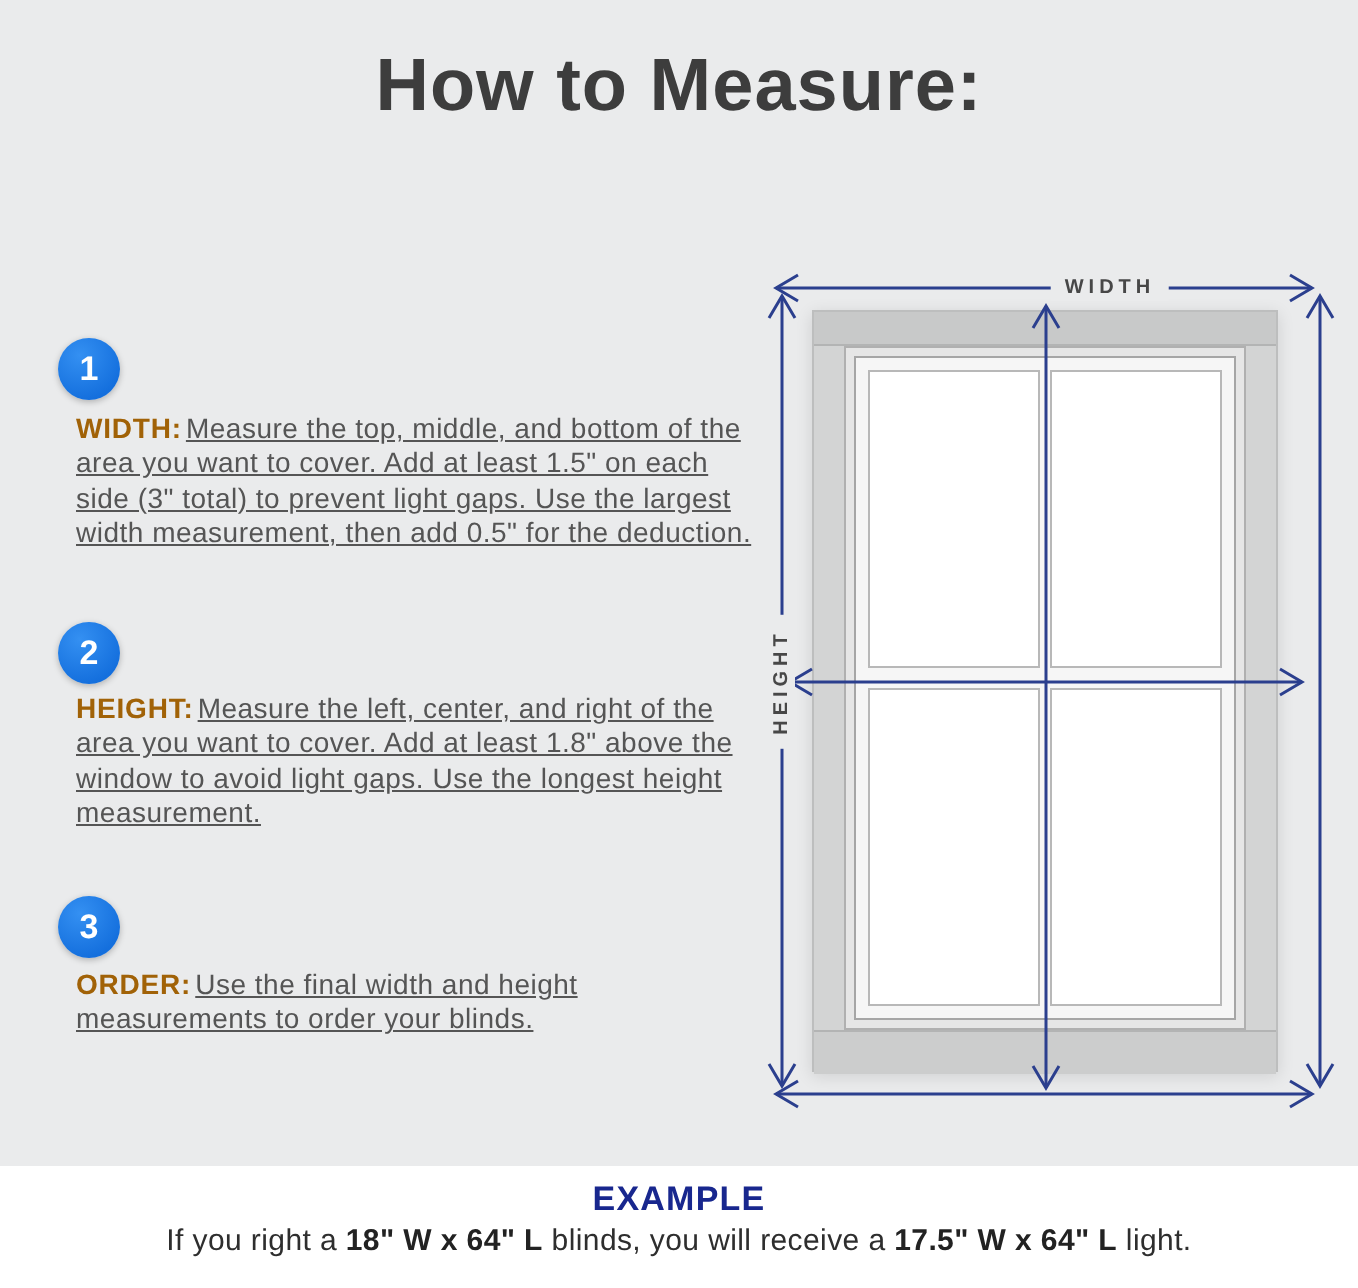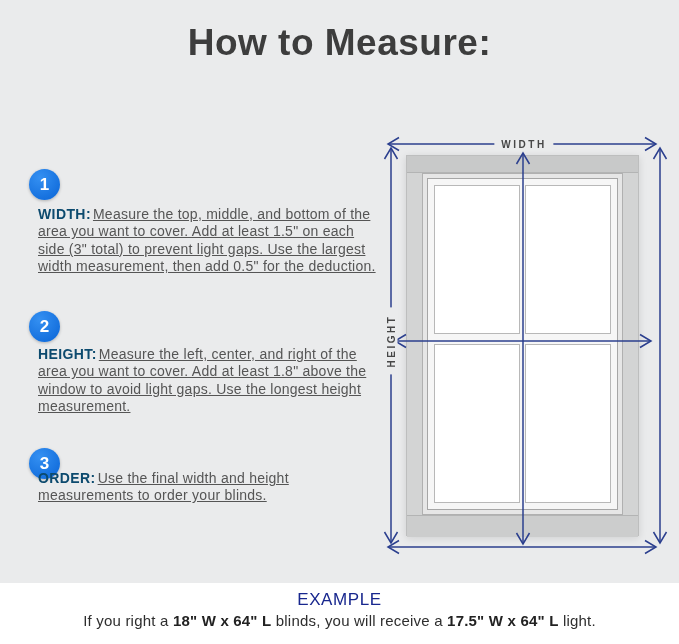--- a/index.html
+++ b/index.html
@@ -34,25 +34,25 @@
     display:flex; align-items:center; justify-content:center;
     box-shadow:0 1px 3px rgba(0,0,0,0.25);
   }
   #circle-1 { top:169px; }
   #circle-2 { top:311px; }
   #circle-3 { top:448px; }
   .step-text {
     position:absolute; left:38px; width:340px;
     font-size:14px; line-height:1.24; letter-spacing:0.25px; color:#555555;
   }
-  .step-text strong { color:#0c4a6e; font-weight:700; letter-spacing:0.4px; }
+  .step-text strong { color:#a16207; font-weight:700; letter-spacing:0.4px; }
   .step-text .body { margin-left:2px;text-decoration:underline; }
   #step-1-text { top:206px; }
   #step-2-text { top:346px; }
-  #step-3-text { top:470px; }
+  #step-3-text { top:484px; }
 
   
   .window {
     position:absolute; left:406px; top:155px; width:233px; height:381px;
     background:#d3d4d4; border:1px solid #bdbebe;
     box-shadow:0 2px 8px rgba(0,0,0,0.12);
   }
   .win-top-band {
     position:absolute; left:0; top:0; width:100%; height:17px;
     background:#c8c9c9; border-bottom:1px solid #b3b4b4;
@@ -78,30 +78,30 @@
 
   
   .arrows-svg { position:absolute; left:0; top:0; width:679px; height:644px; pointer-events:none; }
   .arrows-svg line, .arrows-svg polyline { stroke:#2b3f8e; stroke-width:1.5; fill:none; }
 
   .measure-label {
     position:absolute; background:#eaebec; color:#474747;
     font-size:10px; font-weight:700; letter-spacing:2.5px;
     padding:1px 7px; white-space:nowrap;
   }
-  #width-label { left:524px; top:144px; transform:translate(-50%,-50%); }
+  #width-label { left:555px; top:144px; transform:translate(-50%,-50%); }
   #height-label { left:391px; top:341px; transform:translate(-50%,-50%) rotate(-90deg); }
 
   
   .footer {
     position:absolute; left:0; top:583px; width:100%; height:61px;
     background:#ffffff; text-align:center; padding-top:7px;
   }
   .example-heading {
-    font-size:17px; font-weight:400; color:#18278e; letter-spacing:0.6px; line-height:1.2;
+    font-size:17px; font-weight:700; color:#18278e; letter-spacing:0.6px; line-height:1.2;
   }
   .example-line { margin-top:2px; font-size:15px; color:#2e2e2e; letter-spacing:0.2px; }
   .example-line .b { font-weight:700; color:#222222; }
 </style>
 </head>
 <body>
 
 <div class="stage">
 
   <div class="title-wrap">

